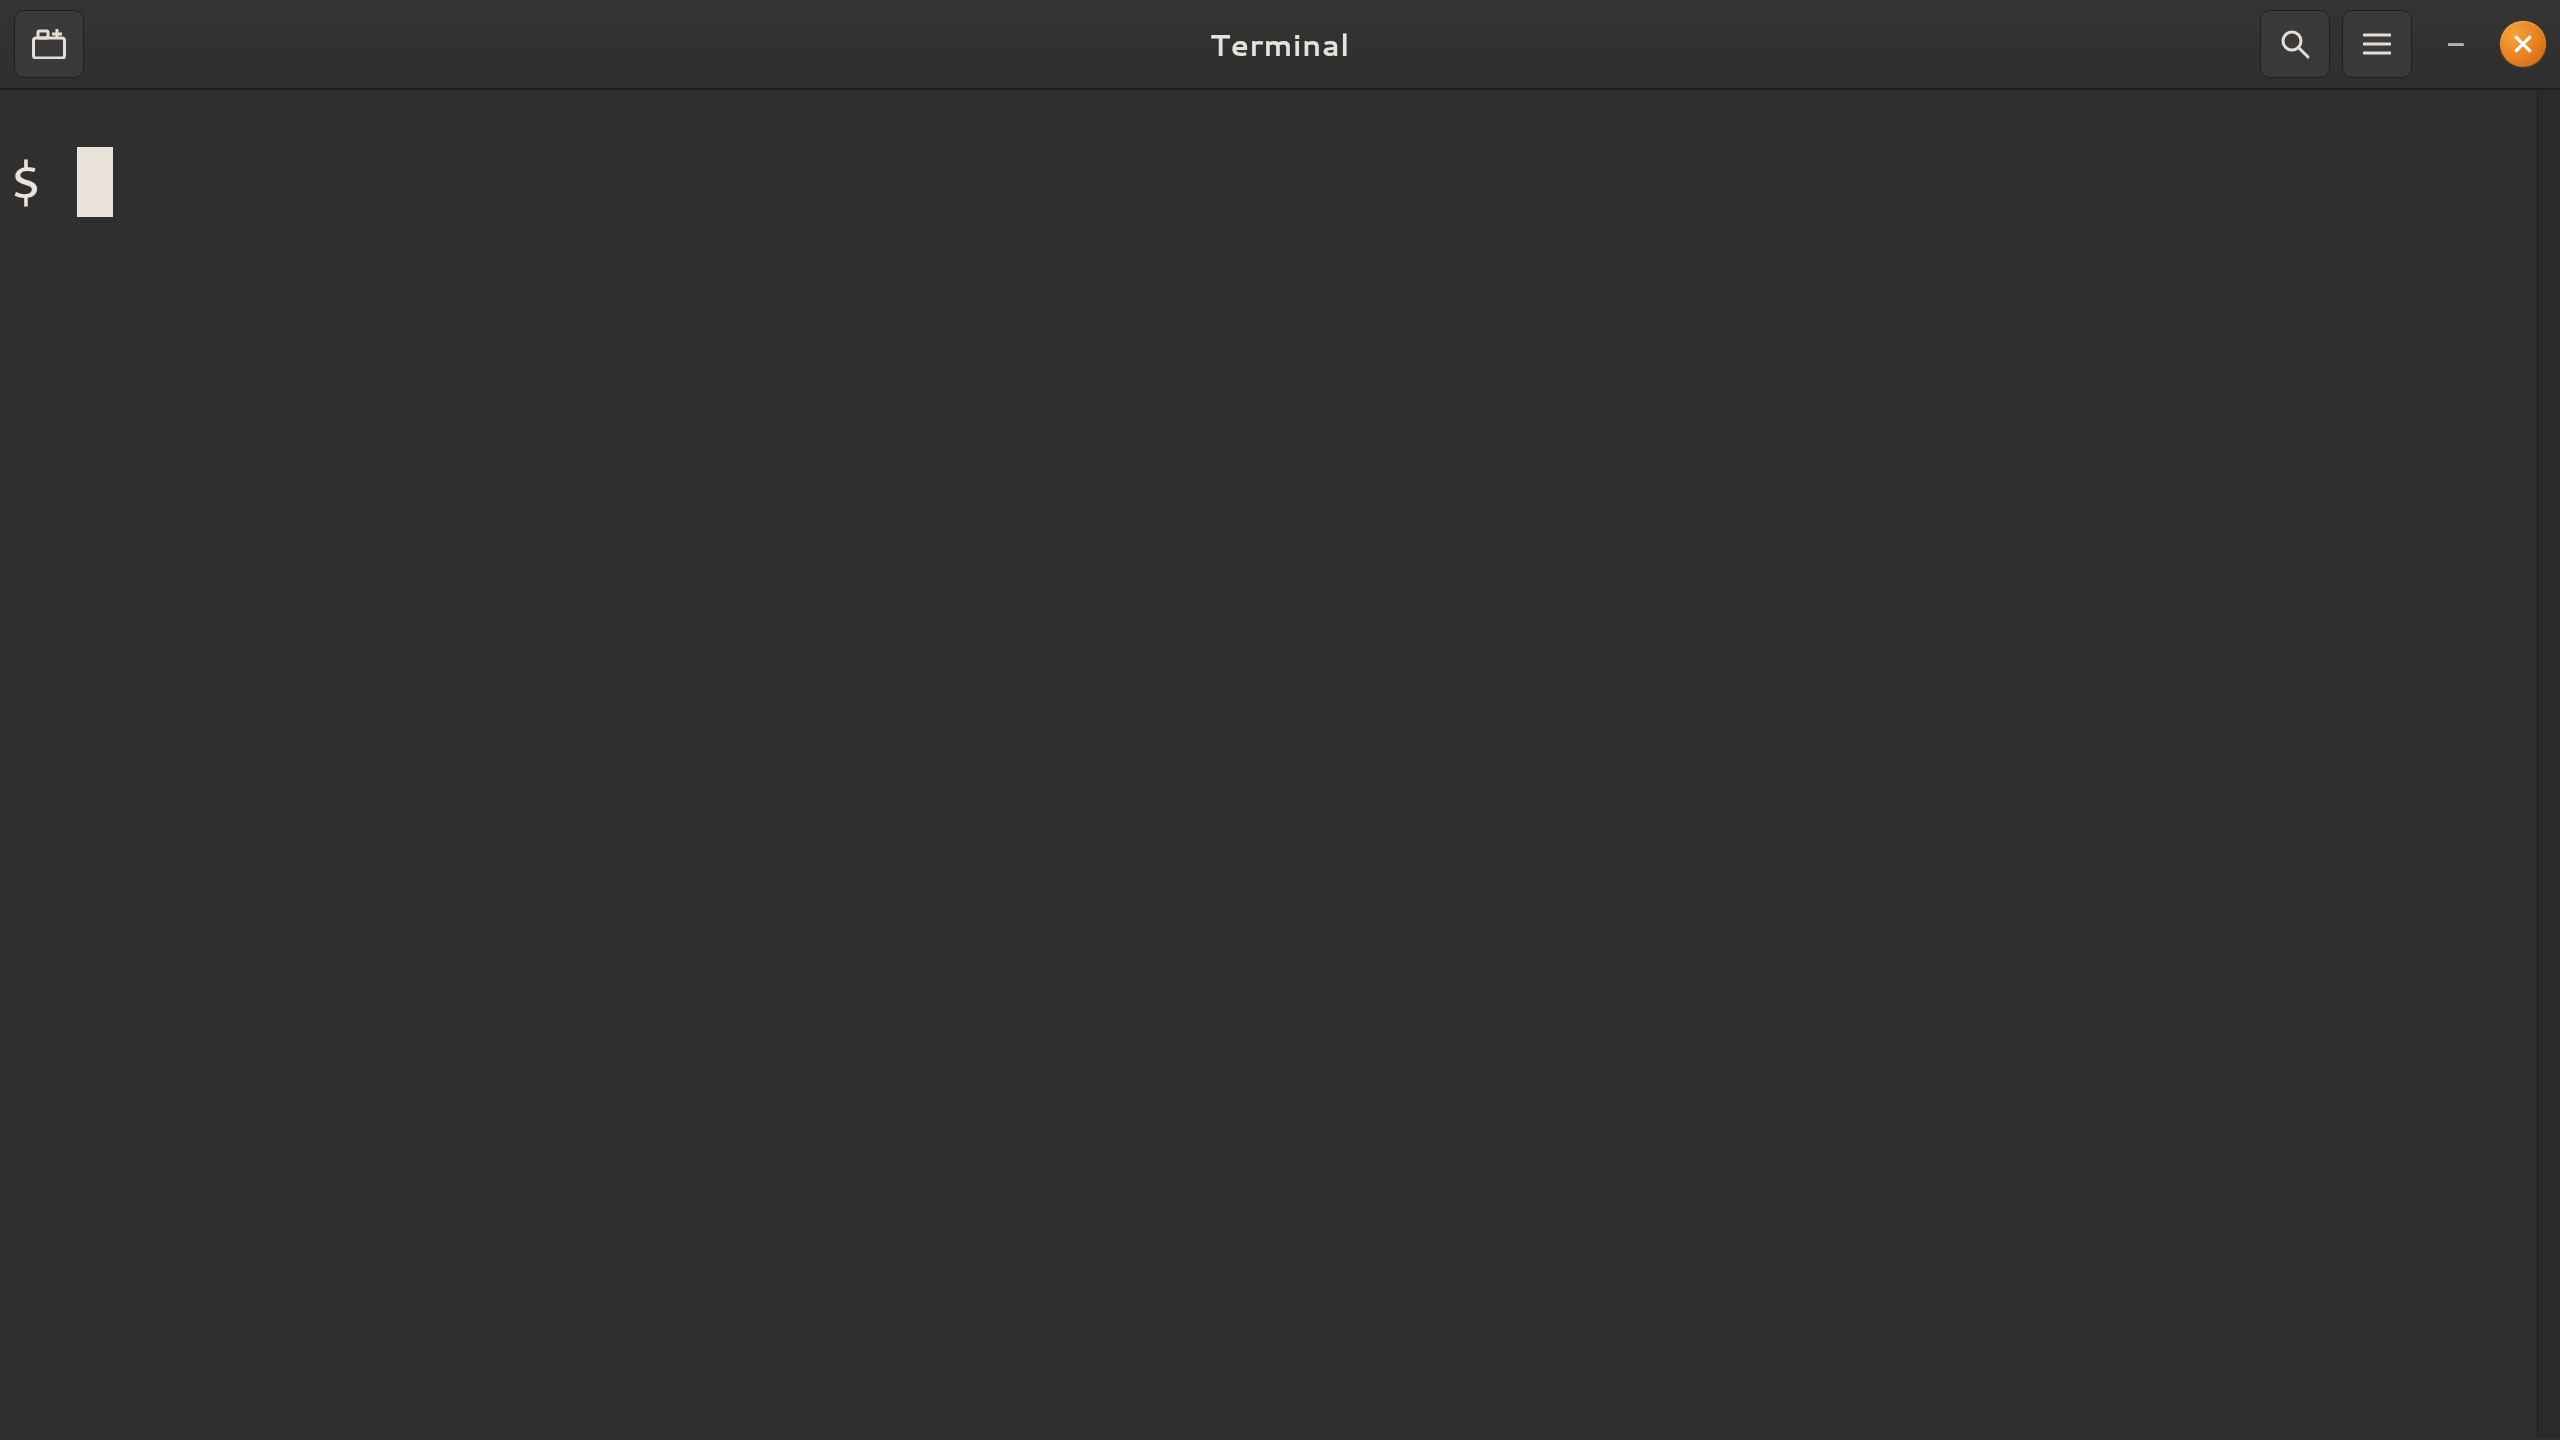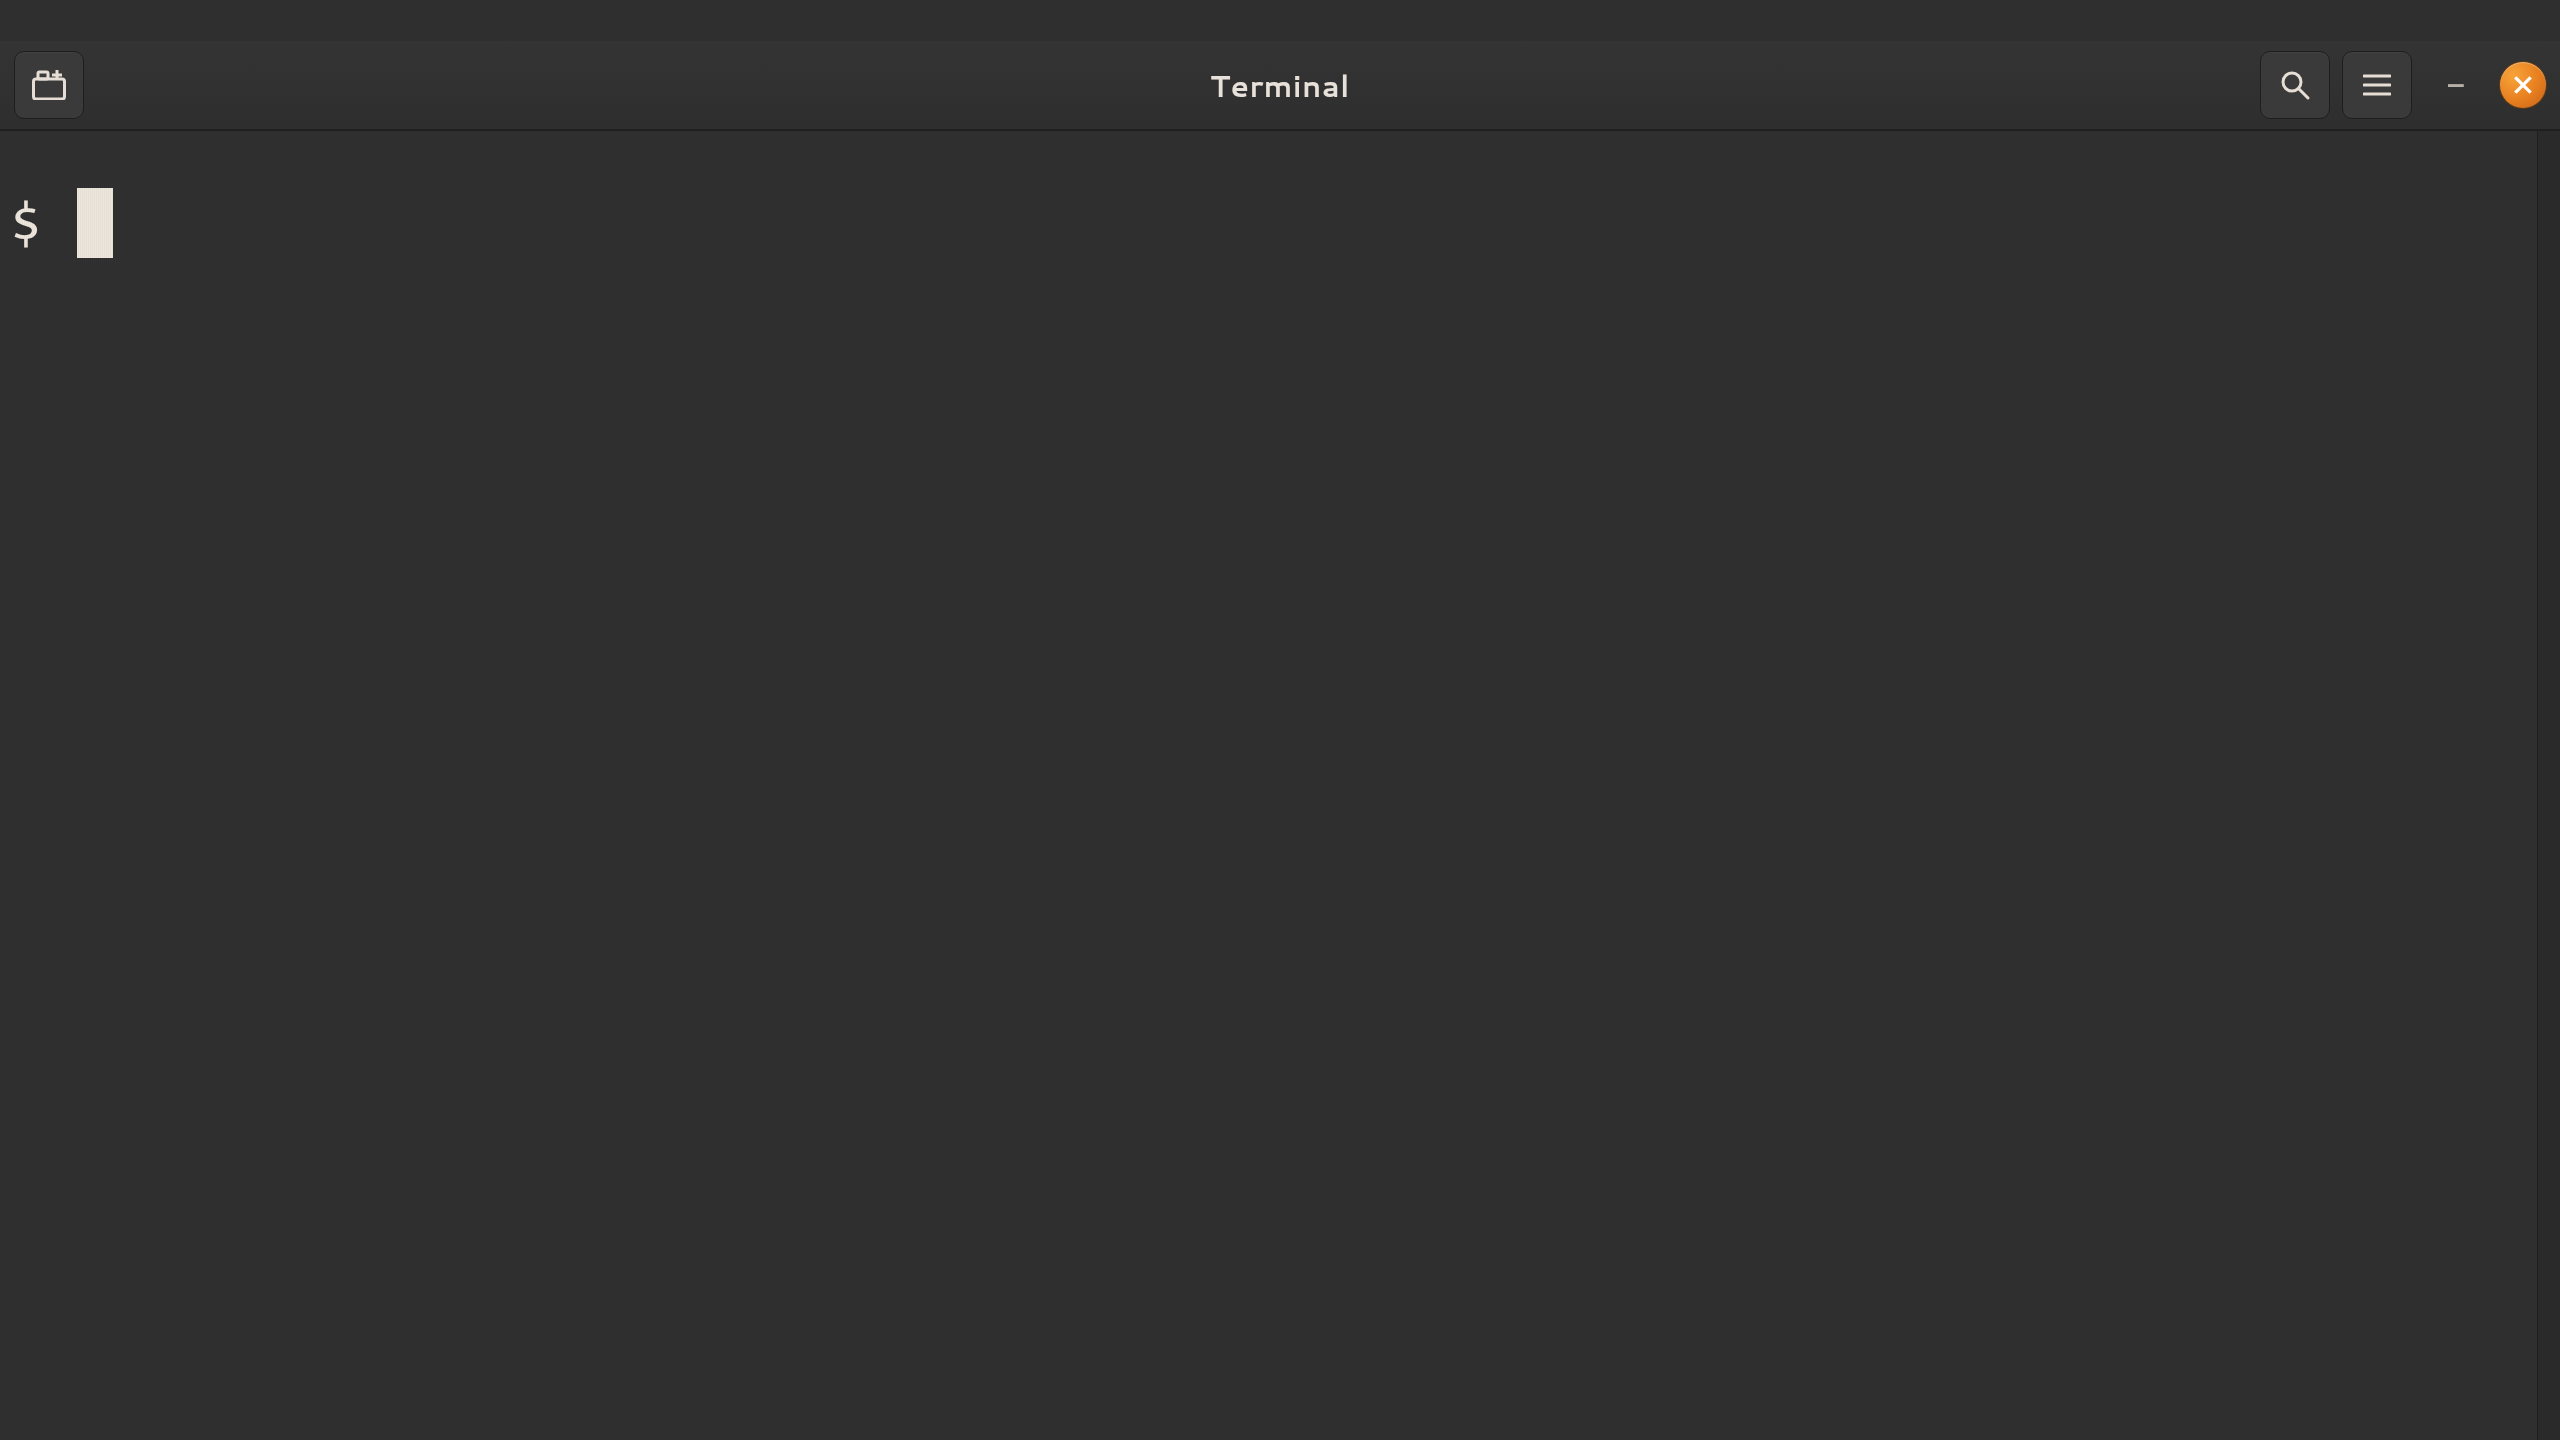--- a/index.html
+++ b/index.html
@@ -15,21 +15,20 @@
   
   .headerbar {
     position: relative;
     height: 90px;
     background: linear-gradient(#343434, #2e2e2e);
     border-bottom: 2px solid #1f1f1f;
     display: flex;
     align-items: center;
     padding: 0 14px;
     box-sizing: border-box;
-    margin-top: 41px;
   }
 
   .hb-btn {
     height: 66px;
     border-radius: 10px;
     background: #3a3a3a;
     border: 1px solid #1e1e1e;
     box-shadow: inset 0 1px 0 rgba(255,255,255,0.03);
     display: flex;
     align-items: center;

